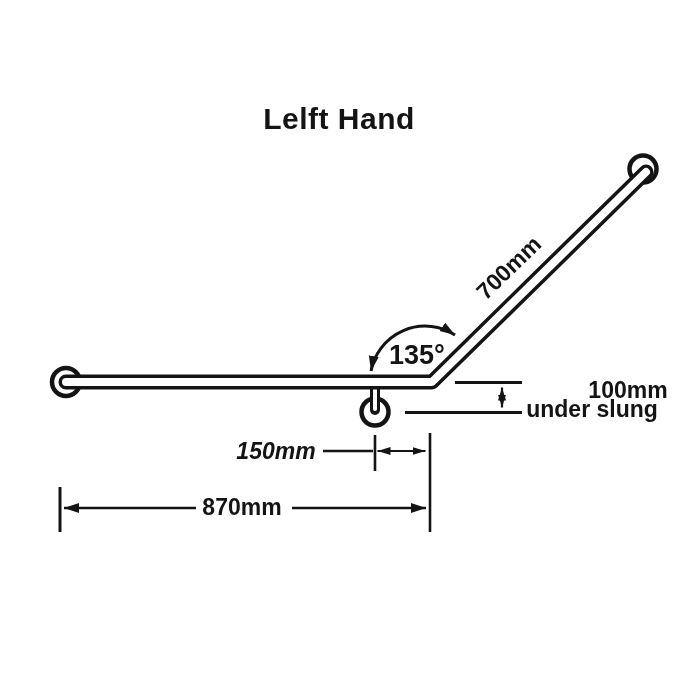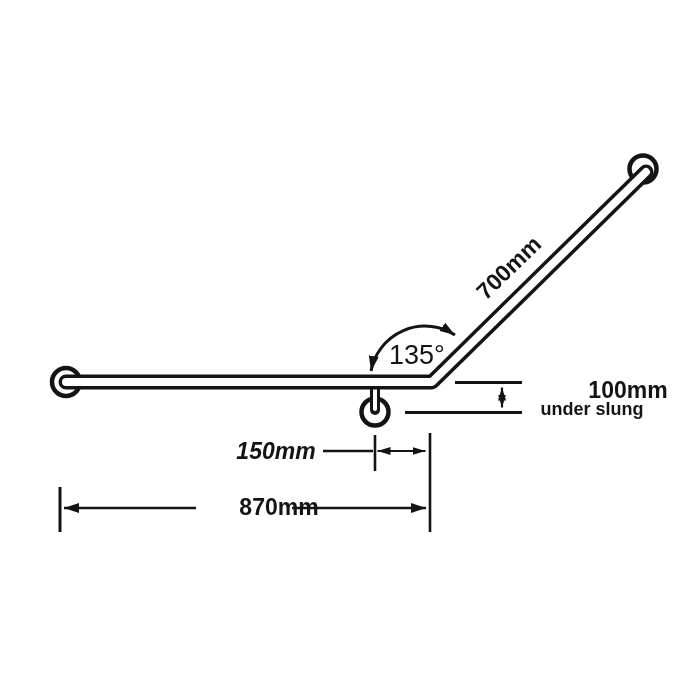--- a/index.html
+++ b/index.html
@@ -26,25 +26,25 @@
     transform: translate(-50%, -50%);
     font-weight: 700;
     white-space: nowrap;
     line-height: 1;
     color: #141414;
     user-select: none;
   }
   .title-label   { left: 339px; top: 119px; font-size: 30px; letter-spacing: 0.5px; }
   .l700          { left: 509px; top: 268px; font-size: 23px;
                    transform: translate(-50%, -50%) rotate(-44deg); }
-  .l135          { left: 417px; top: 355px; font-size: 27px; font-weight: 400; }
+  .l135          { left: 417px; top: 355px; font-size: 27px; font-weight: 700; }
   .l100          { left: 592px; top: 390px; font-size: 23px; margin-left: 36px; }
-  .lunder        { left: 592px; top: 409px; font-size: 18px; }
+  .lunder        { left: 592px; top: 409px; font-size: 23px; }
   .l150          { left: 276px; top: 451px; font-size: 23px; font-style: italic; }
-  .l870          { left: 242px; top: 507px; font-size: 23px; margin-left: 37px; }
+  .l870          { left: 242px; top: 507px; font-size: 23px; }
 </style>
 </head>
 <body>
 
 <div class="stage">
 
   <svg width="700" height="700" viewBox="0 0 700 700">
     <defs>
       <marker id="arrL" markerUnits="userSpaceOnUse" markerWidth="16" markerHeight="11" refX="15" refY="5" orient="auto-start-reverse">
         <path d="M 0 0 L 15 5 L 0 10 z" fill="#141414"></path>
@@ -74,20 +74,21 @@
     <line x1="323" y1="451" x2="373" y2="451" stroke="#141414" stroke-width="2.6"></line>
     <line x1="375" y1="435" x2="375" y2="471" stroke="#141414" stroke-width="2.6"></line>
     <line x1="377.5" y1="451" x2="425.5" y2="451" stroke="#141414" stroke-width="2.2" marker-start="url(#arrS)" marker-end="url(#arrS)"></line>
     <line x1="430" y1="433" x2="430" y2="532" stroke="#141414" stroke-width="2.6"></line>
 
     <line x1="60" y1="487" x2="60" y2="532" stroke="#141414" stroke-width="3"></line>
     <line x1="196" y1="508" x2="64" y2="508" stroke="#141414" stroke-width="2.6" marker-end="url(#arrL)"></line>
     <line x1="292" y1="508" x2="426" y2="508" stroke="#141414" stroke-width="2.6" marker-end="url(#arrL)"></line>
   </svg>
 
+  <div class="label title-label">Lelft Hand</div>
 
   <div class="label l700">700mm</div>
 
   <div class="label l135">135°</div>
 
   <div class="label l100">100mm</div>
 
   <div class="label lunder">under slung</div>
 
   <div class="label l150">150mm</div>

